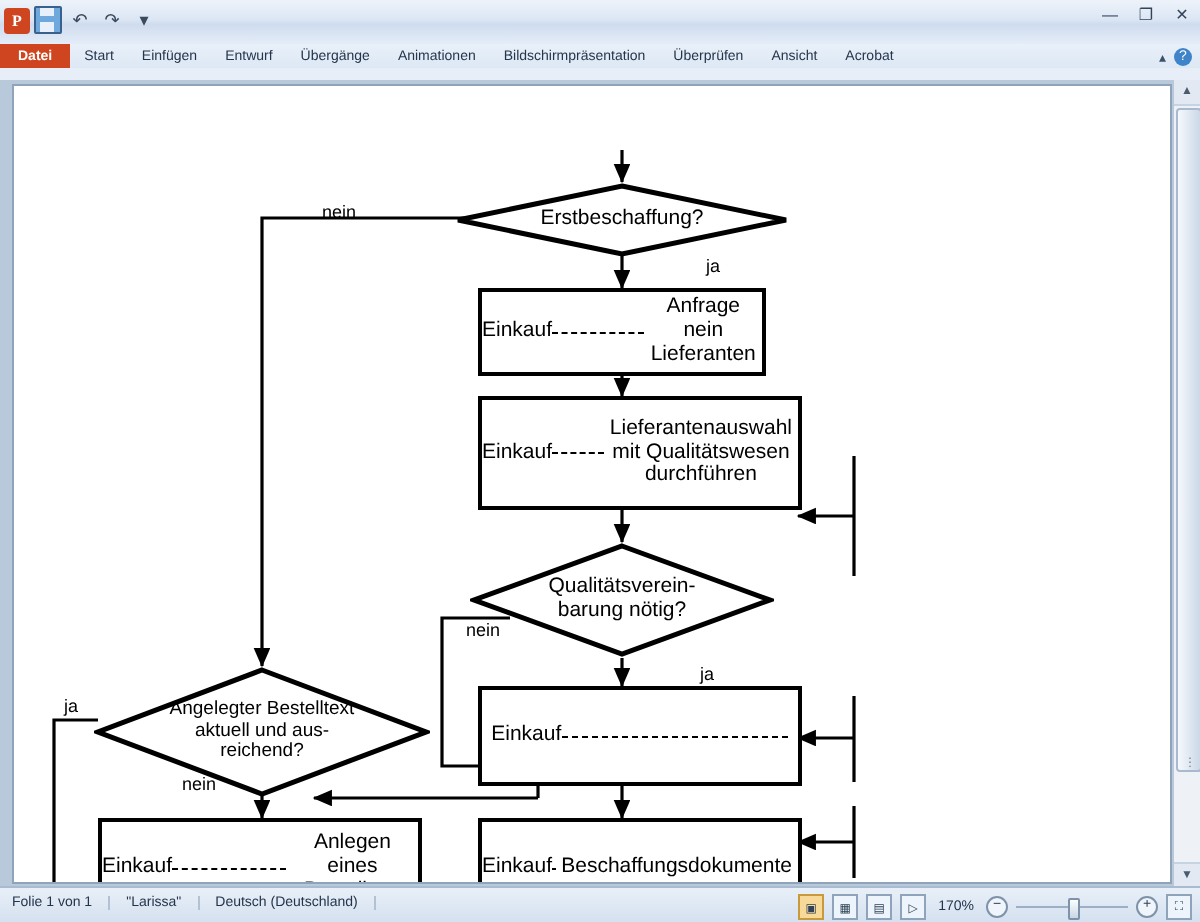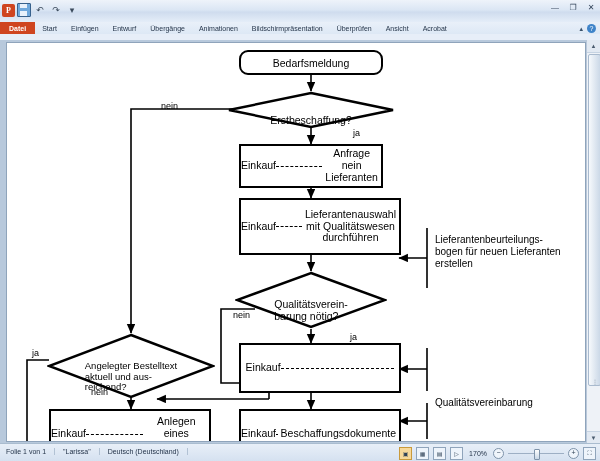--- a/index.html
+++ b/index.html
@@ -114,23 +114,23 @@
   }
   .proc .body{font-size:10.5px;padding:0 3px;}
   .term{
     border:2.5px solid #000;border-radius:9px;background:#fff;
     display:flex;align-items:center;justify-content:center;
     font-size:10.5px;color:#000;text-align:center;
   }
   .diamond{position:absolute;}
   .diamond svg{position:absolute;left:0;top:0;}
   .diamond .dlabel{
-    position:absolute;left:0;top:11px;width:100%;height:100%;
+    position:absolute;left:0;top:0;width:100%;height:100%;
     display:flex;align-items:center;justify-content:center;
-    font-size:10.5px;text-align:left;color:#000;line-height:1.1;
+    font-size:10.5px;text-align:center;color:#000;line-height:1.1;
   }
   .edgelabel{position:absolute;font-size:9px;color:#000;}
   .note{position:absolute;font-size:10px;color:#000;line-height:1.18;}
   svg.wires{position:absolute;left:0;top:0;width:578px;height:398px;pointer-events:none;}
 </style>
 </head>
 <body>
 
 <div id="app">
 
@@ -208,23 +208,20 @@
 
             <path d="M42,317 L20,317 L20,398"></path>
 
             <path d="M124,344 L124,366" marker-end="url(#ah)"></path>
 
             <path d="M262,356 L150,356" marker-end="url(#ah)"></path>
             <path d="M262,356 L262,330"></path>
           </g>
         </svg>
 
-        <div class="node term" style="left:232px;top:7px;width:144px;height:25px;">
-          <span>Bedarfsmeldung</span>
-        </div>
 
         <div class="diamond" style="left:220px;top:48px;width:168px;height:38px;">
           <svg width="168" height="38" viewBox="0 0 168 38">
             <polygon points="84,2 166,19 84,36 2,19" fill="#fff" stroke="#000" stroke-width="2.5"></polygon>
           </svg>
           <div class="dlabel">Erstbeschaffung?</div>
         </div>
 
         <div class="node proc" style="left:232px;top:101px;width:144px;height:44px;">
           <div class="role">Einkauf</div>
@@ -272,24 +269,20 @@
           <div class="body">Anlegen eines Bestelltext</div>
         </div>
 
         <div class="edgelabel" style="left:154px;top:58px;">nein</div>
         <div class="edgelabel" style="left:346px;top:85px;">ja</div>
         <div class="edgelabel" style="left:226px;top:267px;">nein</div>
         <div class="edgelabel" style="left:343px;top:289px;">ja</div>
         <div class="edgelabel" style="left:25px;top:305px;">ja</div>
         <div class="edgelabel" style="left:84px;top:344px;">nein</div>
 
-        <div class="note" style="left:428px;top:191px;width:146px;white-space:pre-line;">Lieferantenbeurteilungs-
-bogen für neuen Lieferanten
-erstellen</div>
-        <div class="note" style="left:428px;top:354px;width:146px;white-space:pre-line;">Qualitätsvereinbarung</div>
 
       </div>
     </div>
   </div>
 
   <div class="vscroll">
     <div class="arrow">▲</div>
     <div class="thumb"></div>
     <div class="dots">⋮</div>
     <div class="arrow bot">▼</div>

